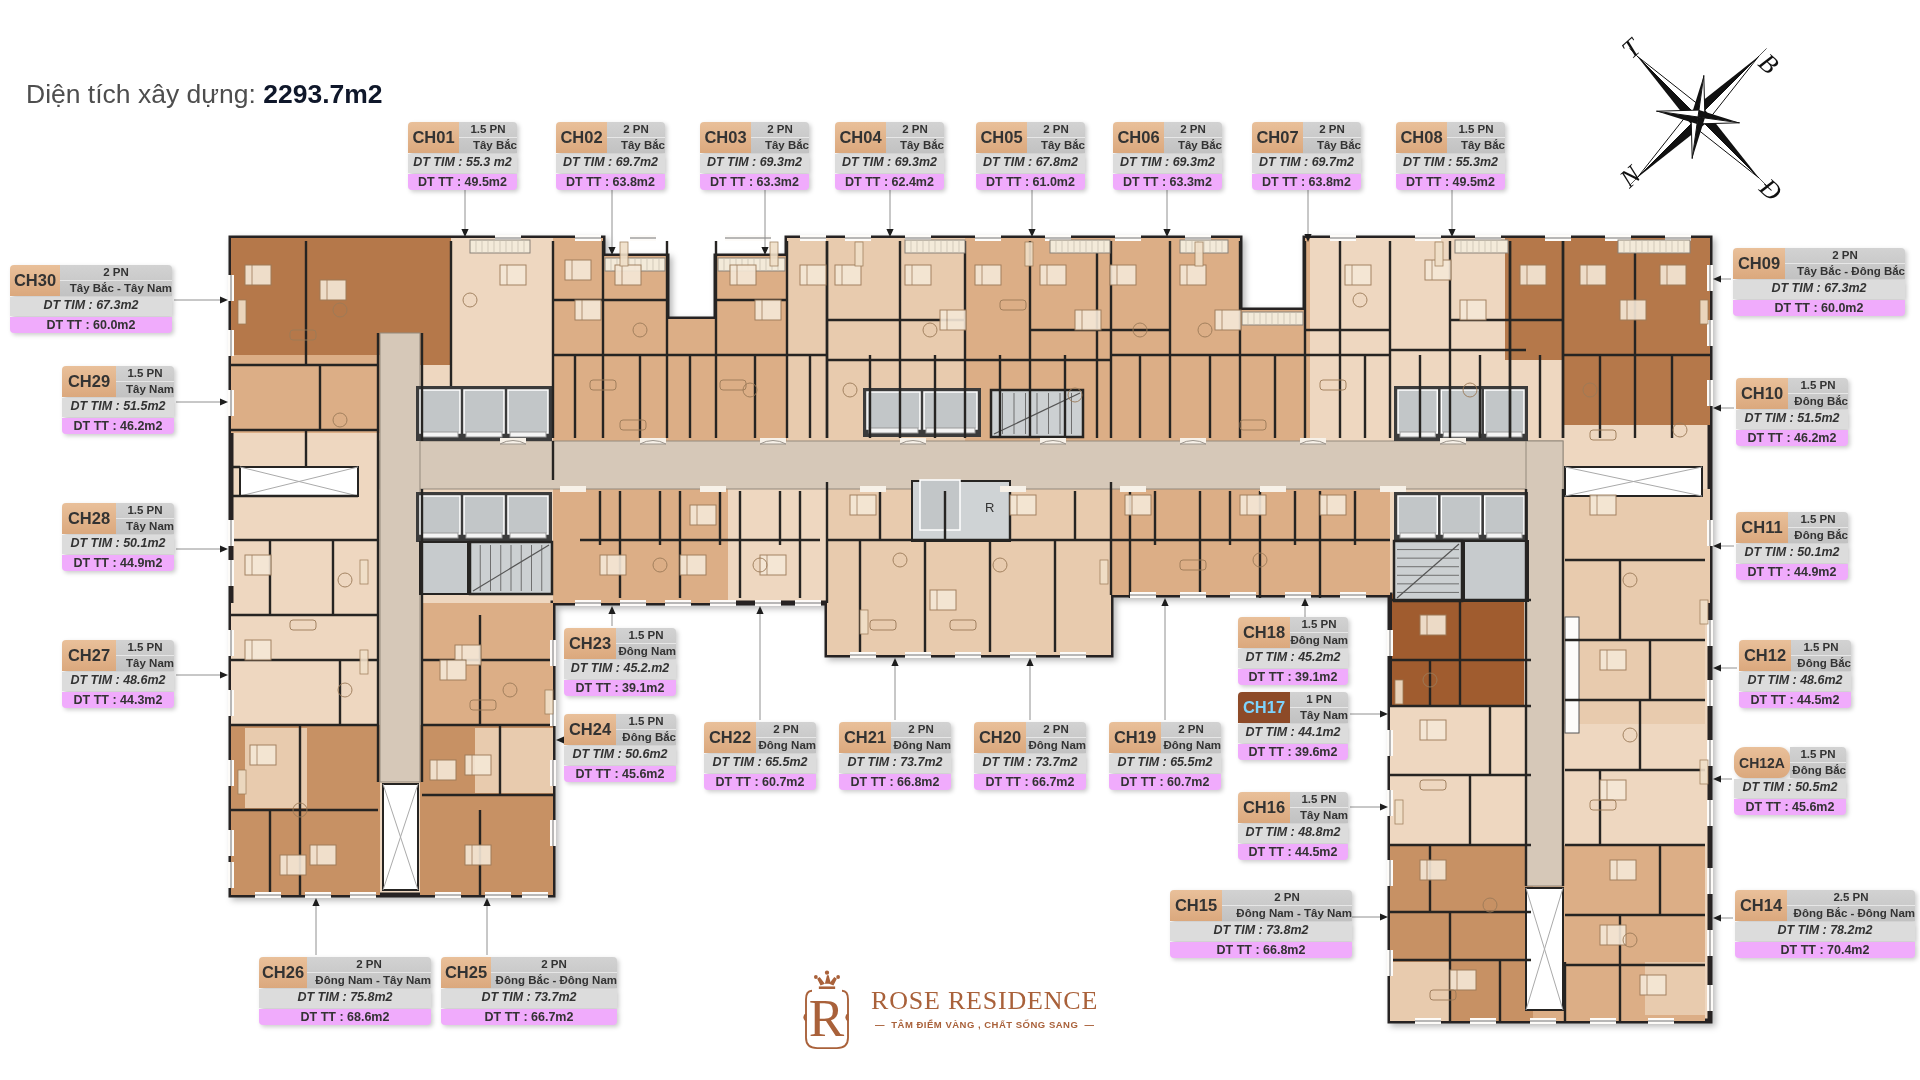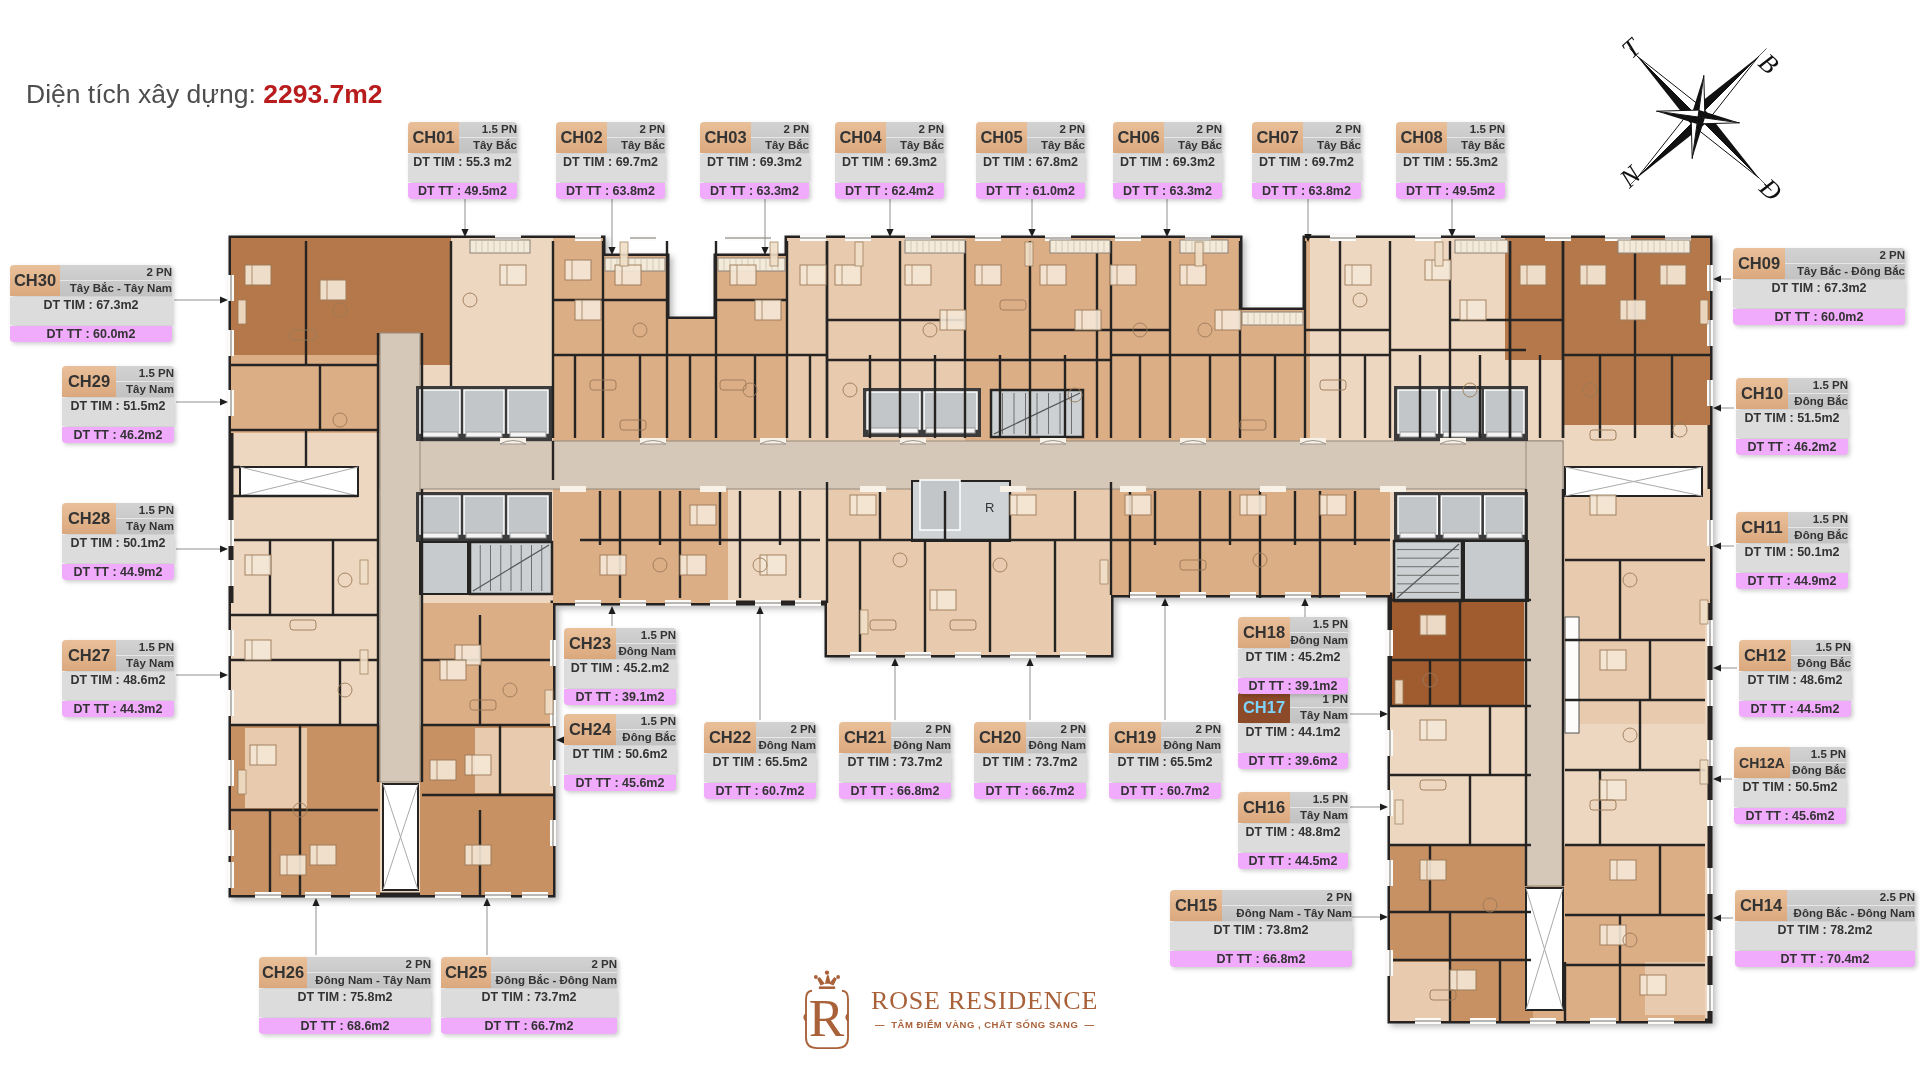--- a/index.html
+++ b/index.html
@@ -1,30 +1,30 @@
 <!DOCTYPE html>
 <html><head><meta charset="utf-8">
 <style>
 html,body{margin:0;padding:0;width:1920px;height:1080px;background:#fff;overflow:hidden;
  font-family:"Liberation Sans", sans-serif;}
 #page{position:relative;width:1920px;height:1080px;}
 .lbl{position:absolute;font-weight:bold;color:#333;filter:drop-shadow(2px 2px 2px rgba(0,0,0,.2));}
 .r1{display:flex;height:31px;border-radius:4px 4px 0 0;overflow:hidden;}
 .ch{background:linear-gradient(#e9c09a,#dba87d);display:flex;align-items:center;justify-content:center;font-size:16.5px;letter-spacing:0;}
 .ch-dark{background:#8d4a28;color:#7dd3fc;text-align:right;}
-.ch-sm{font-size:14px !important;}
+.ch-sm{font-size:14px !important;border-radius:11px;}
 .pn{background:linear-gradient(#d2d2d2,#c2c2c2);flex:1;display:flex;flex-direction:column;align-items:center;justify-content:center;font-size:11.5px;line-height:15px;}
-.pn span:first-child{border-bottom:1px solid rgba(255,255,255,.55);width:100%;text-align:right;}
+.pn span:first-child{border-bottom:1px solid rgba(255,255,255,.55);width:100%;text-align:center;}
 .pn .b{text-align:right;width:100%;}
 .pn .b{white-space:nowrap;}
-.tim{background:#dcdcdc;height:28px;line-height:16px;font-size:12.5px;text-align:center;margin-top:1px;}
+.tim{background:#dcdcdc;height:19px;line-height:16px;font-size:12.5px;text-align:center;margin-top:1px;font-style:italic;}
 .tt{background:#f0abfc;height:16px;line-height:16px;font-size:12.5px;text-align:center;margin-top:1px;border-radius:0 0 4px 4px;}
 #title{position:absolute;left:26px;top:27px;font-size:37px;font-weight:bold;color:#c4771e;letter-spacing:0.5px;}
 #subtitle{position:absolute;left:26px;top:79px;font-size:26.5px;color:#4e4e4e;}
-#subtitle b{color:#b91c1c;}
+#subtitle b{color:#0f172a;}
 #logo{position:absolute;left:795px;top:952px;color:#a9613a;}
 #logotext{position:absolute;left:76px;top:34px;font-family:"Liberation Serif",serif;font-size:26px;letter-spacing:0.8px;white-space:nowrap;}
 #logotag{position:absolute;left:80px;top:67px;font-size:9.5px;font-weight:bold;letter-spacing:0.5px;white-space:nowrap;}
 </style></head><body>
 <div id="page">
 
 
 <div id="subtitle">Diện tích xây dựng: <b>2293.7m2</b></div>
 <svg width="1920" height="1080" viewBox="0 0 1920 1080" style="position:absolute;left:0;top:0">
 

